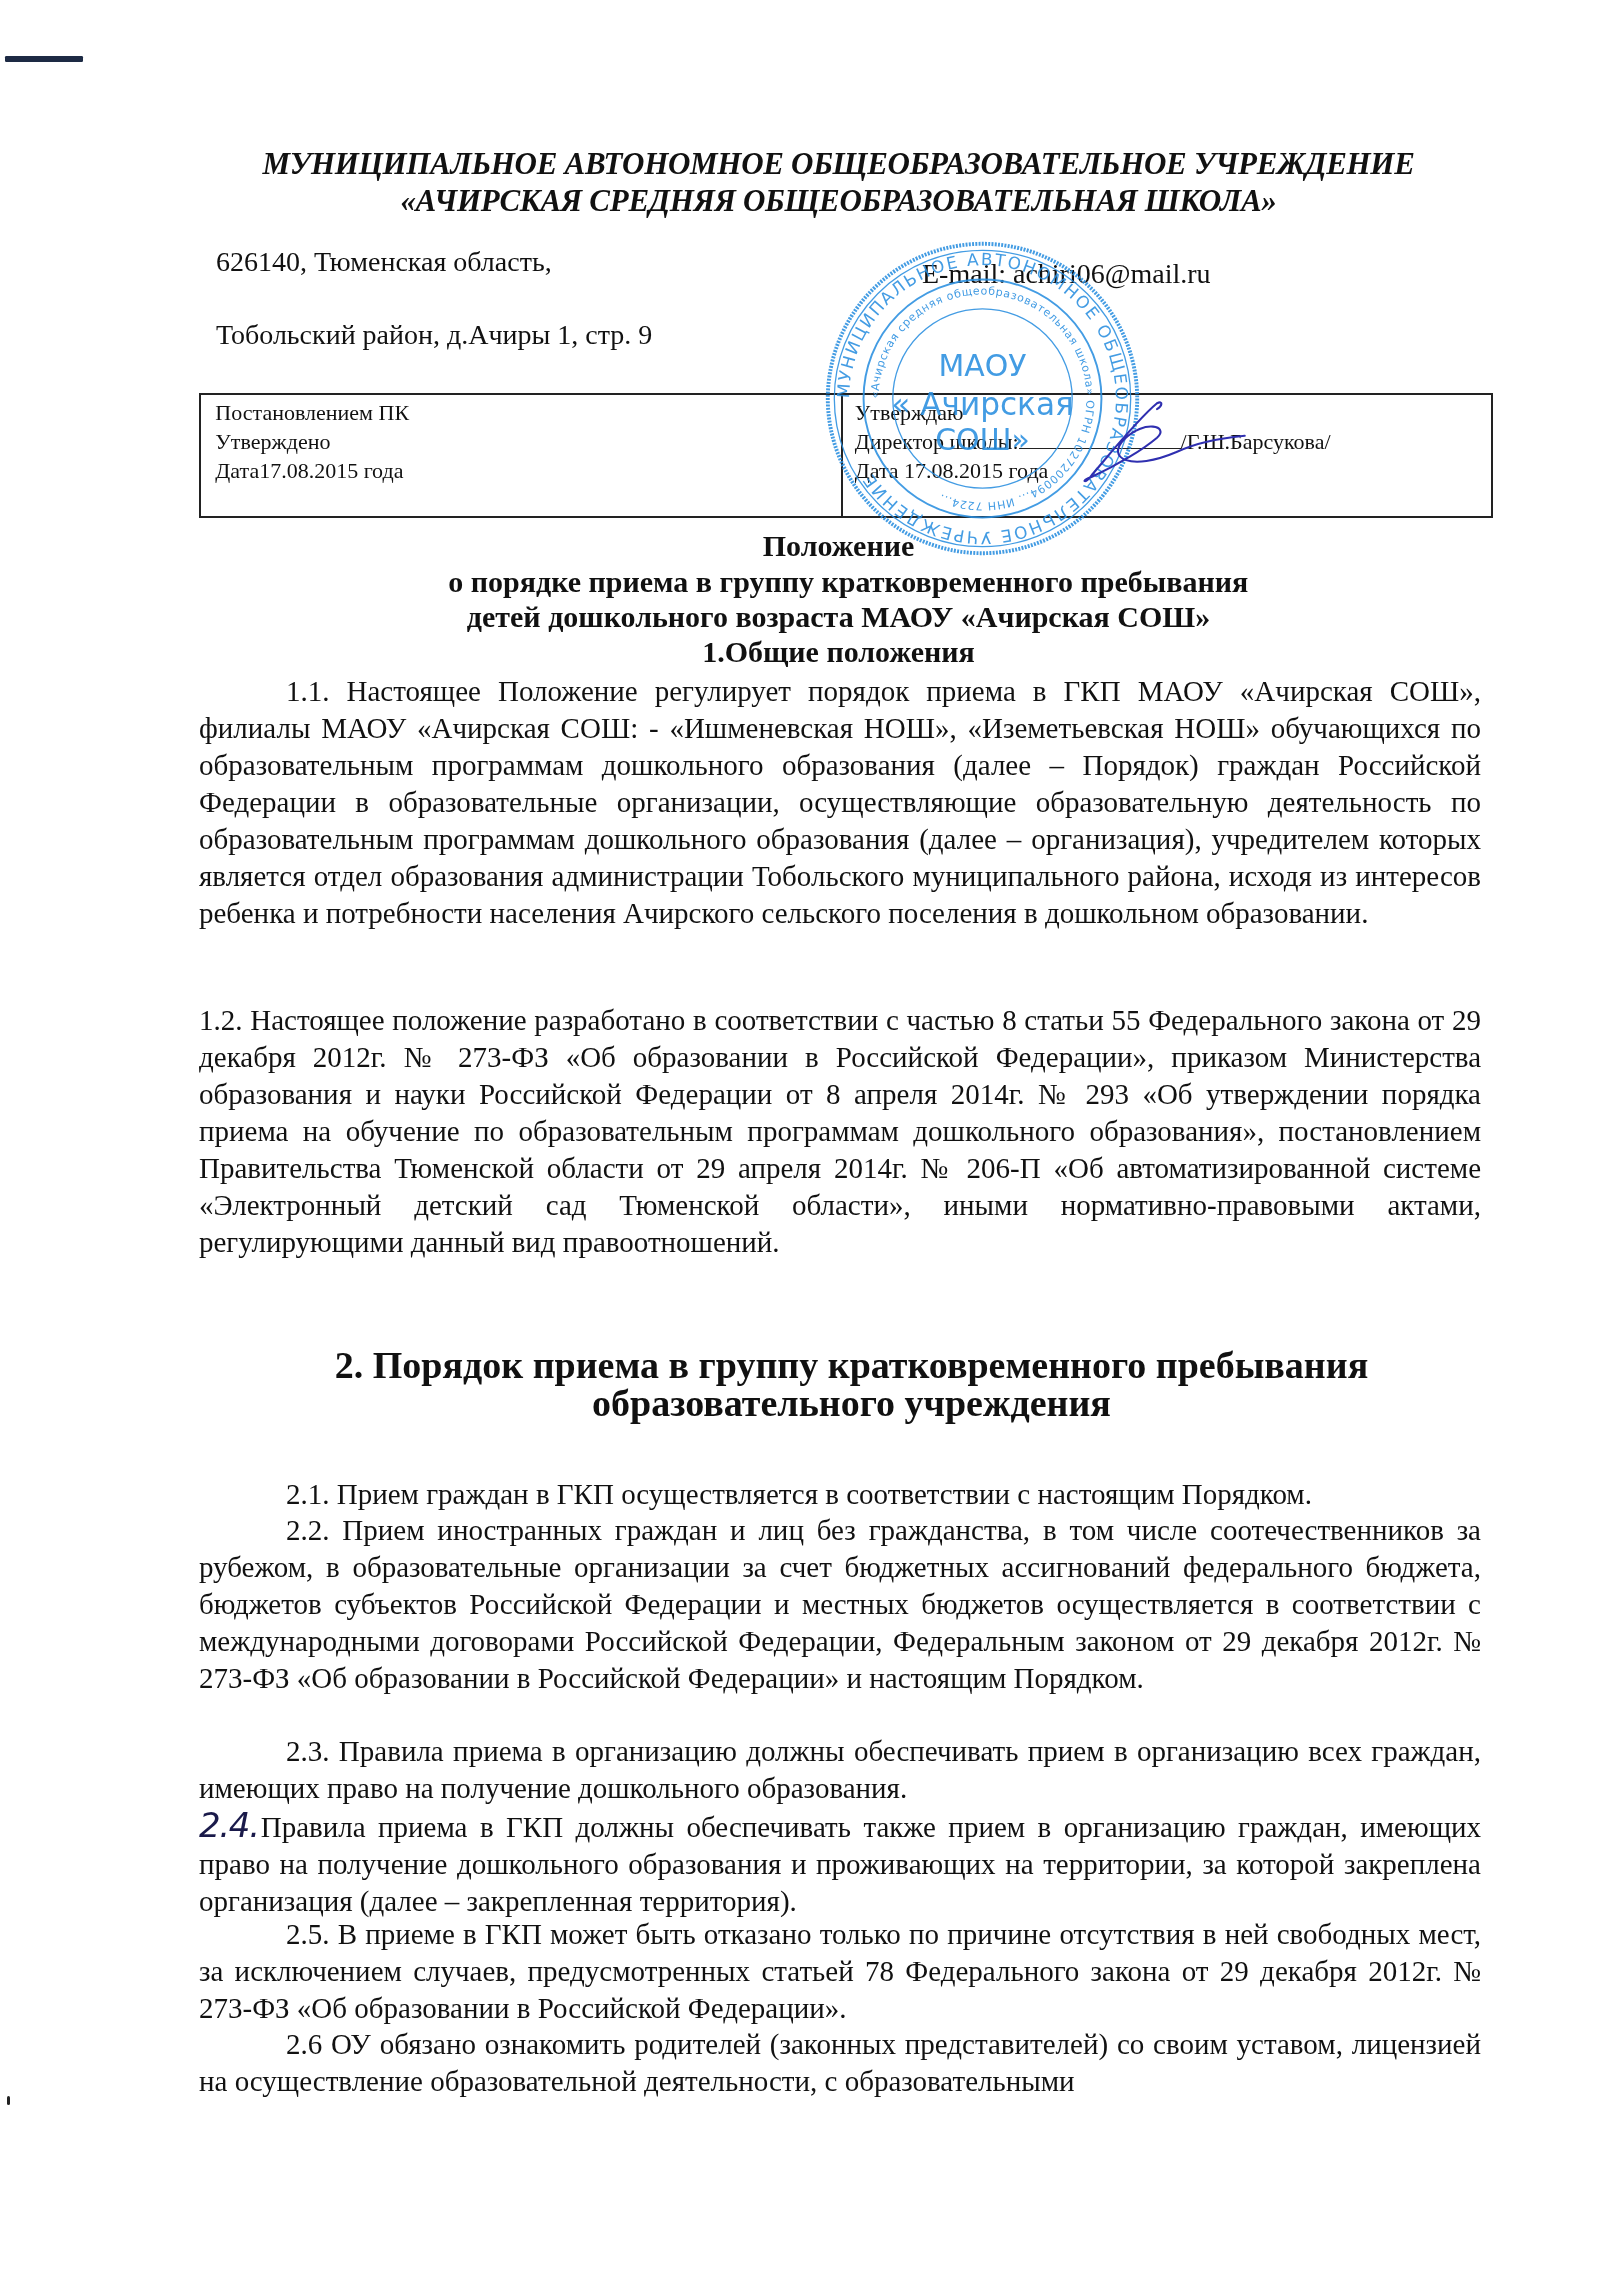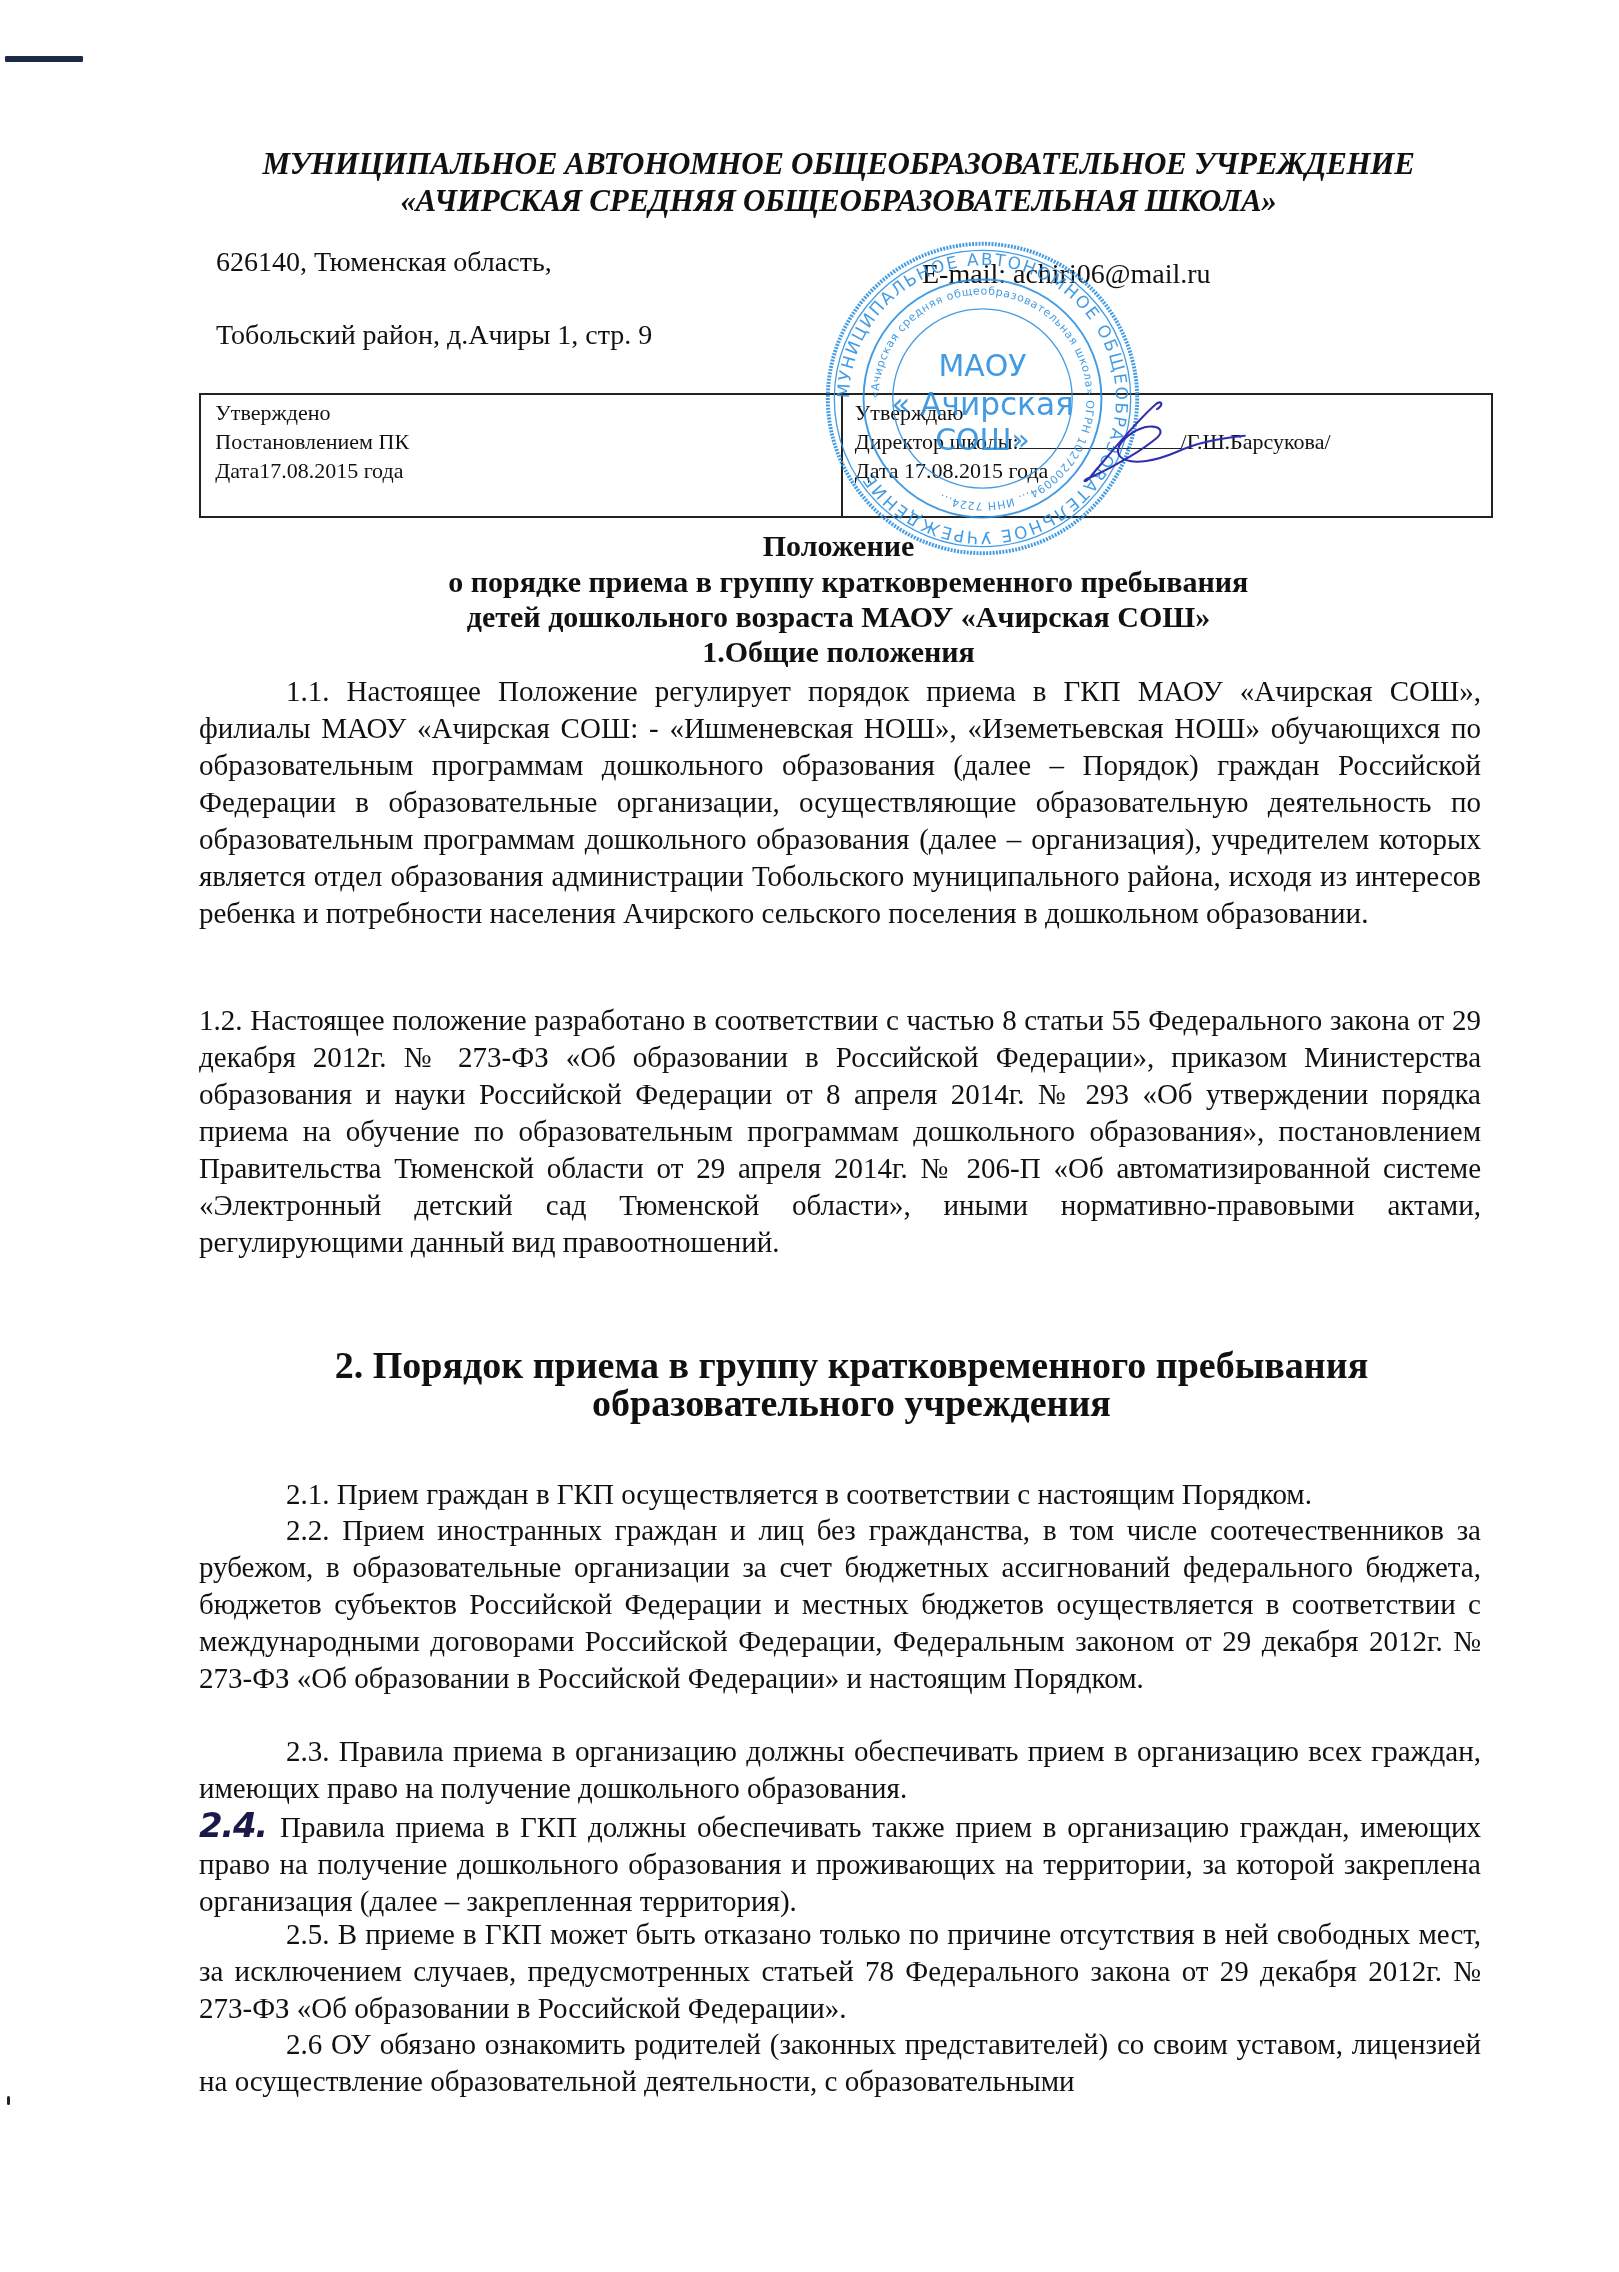--- a/index.html
+++ b/index.html
@@ -52,41 +52,41 @@
   .p11 { top: 673px; }
   .p12 { top: 1002px; }
   .sec2 { position: absolute; left: 195px; width: 1287px; top: 1346px; text-align: center; font-weight: bold; font-size: 38px; line-height: 38px; padding-left: 26px; box-sizing: border-box; }
   .p21 { top: 1476px; }
   .p22 { top: 1512px; }
   .p23 { top: 1733px; }
   .p24 { top: 1807px; }
   .p25 { top: 1916px; }
   .p26 { top: 2026px; }
   .handwritten-num {
-    display: inline-block; font-family: "DejaVu Sans", sans-serif; font-style: italic; font-weight: bold;
-    color: #1a1a4a; font-size: 34px; letter-spacing: -1.3px; margin-right: 13px;
+    display: inline-block; font-family: "DejaVu Sans", sans-serif; font-style: italic; font-weight: normal;
+    color: #1a1a4a; font-size: 34px; letter-spacing: -1.3px; margin-right: 2px;
   }
 </style>
 </head>
 <body>
 
 <div class="scan-mark"></div>
 <div class="edge-dot"></div>
 
 <div class="header-title l1">МУНИЦИПАЛЬНОЕ АВТОНОМНОЕ ОБЩЕОБРАЗОВАТЕЛЬНОЕ УЧРЕЖДЕНИЕ</div>
 <div class="header-title l2">«АЧИРСКАЯ СРЕДНЯЯ ОБЩЕОБРАЗОВАТЕЛЬНАЯ ШКОЛА»</div>
 
 <div class="addr a1">626140, Тюменская область,</div>
 <div class="addr a2">E-mail: achiri06@mail.ru</div>
 <div class="addr a3">Тобольский район, д.Ачиры 1, стр. 9</div>
 
 <div class="approval-table">
   <div class="approval-cell left">
+    <div>Постановлением ПК</div>
     <div>Утверждено</div>
-    <div>Постановлением ПК</div>
     <div>Дата17.08.2015 года</div>
   </div>
   <div class="approval-cell right">
     <div>Утверждаю</div>
     <div><span>Директор школы:</span><span class="uline w2"></span><span class="uline w2"></span><span>/Г.Ш.Барсукова/</span></div>
     <div>Дата 17.08.2015 года</div>
   </div>
 </div>
 
 <svg class="stamp" viewBox="0 0 500 490">

